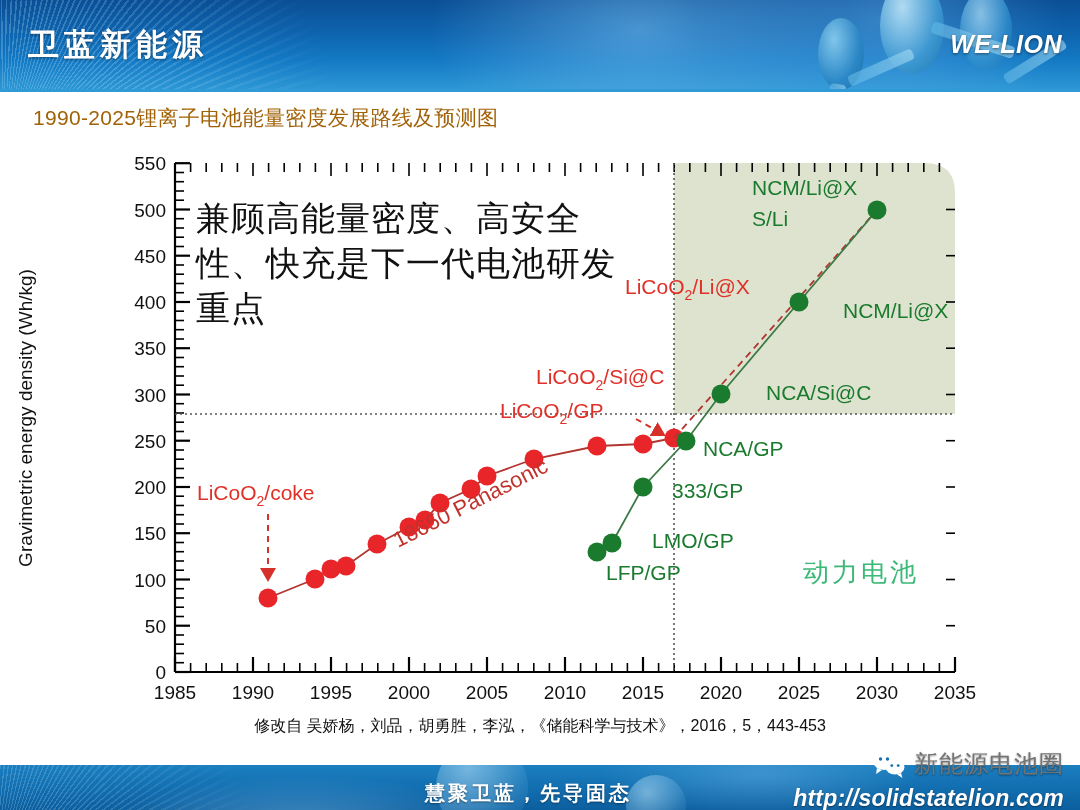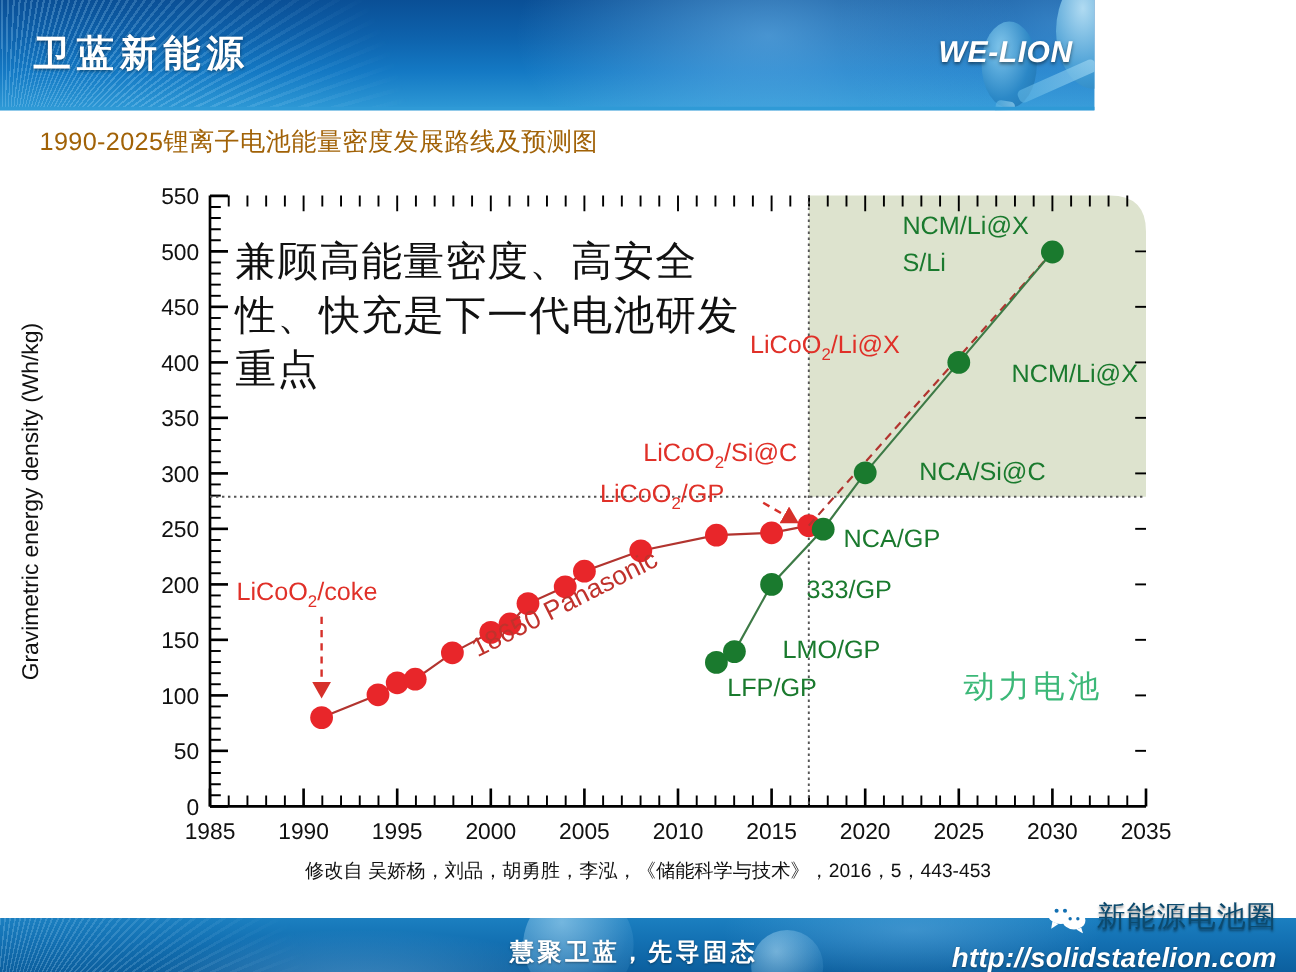--- a/index.html
+++ b/index.html
@@ -6,21 +6,21 @@
   body{
     width:1080px;height:810px;overflow:hidden;
     background:#ffffff;
     font-family:"Liberation Sans","DejaVu Sans",sans-serif;
     position:relative;
   }
   .slide{position:absolute;inset:0;}
 
   
   .header{
-    position:absolute;left:0;top:0;width:912px;height:92px;
+    position:absolute;left:0;top:0;width:1080px;height:92px;
     background:
       radial-gradient(ellipse 300px 170px at 640px 30px, rgba(120,190,240,.55), rgba(120,190,240,0) 70%),
       radial-gradient(ellipse 260px 200px at 880px 20px, rgba(100,175,235,.45), rgba(100,175,235,0) 70%),
       linear-gradient(180deg,#0a4f96 0%,#0e63ad 35%,#1479c4 65%,#2f9ad6 100%);
     overflow:hidden;
   }
   .hdr-sweep{
     position:absolute;left:-40px;top:-130px;width:430px;height:330px;
     border-radius:50%;
     background:repeating-conic-gradient(from 200deg at 10% 90%,
@@ -113,21 +113,21 @@
   }
   .footer-url{
     position:absolute;right:16px;top:20px;
     font-size:23px;font-weight:700;color:#ffffff;font-style:italic;letter-spacing:.2px;
     text-shadow:0 1px 2px rgba(0,0,0,.45);
   }
   .wechat-badge{
     position:absolute;right:16px;top:748px;display:flex;align-items:center;gap:8px;
   }
   .wechat-badge .wx-text{
-    font-size:24px;color:#0c4a6e;letter-spacing:1px;
+    font-size:24px;color:#737373;letter-spacing:1px;
     text-shadow:0 1px 2px rgba(0,0,0,.45);
   }
 </style>
 </head>
 <body>
 
 <div class="slide">
 
   <div class="header">
     <div class="hdr-sweep"></div>

